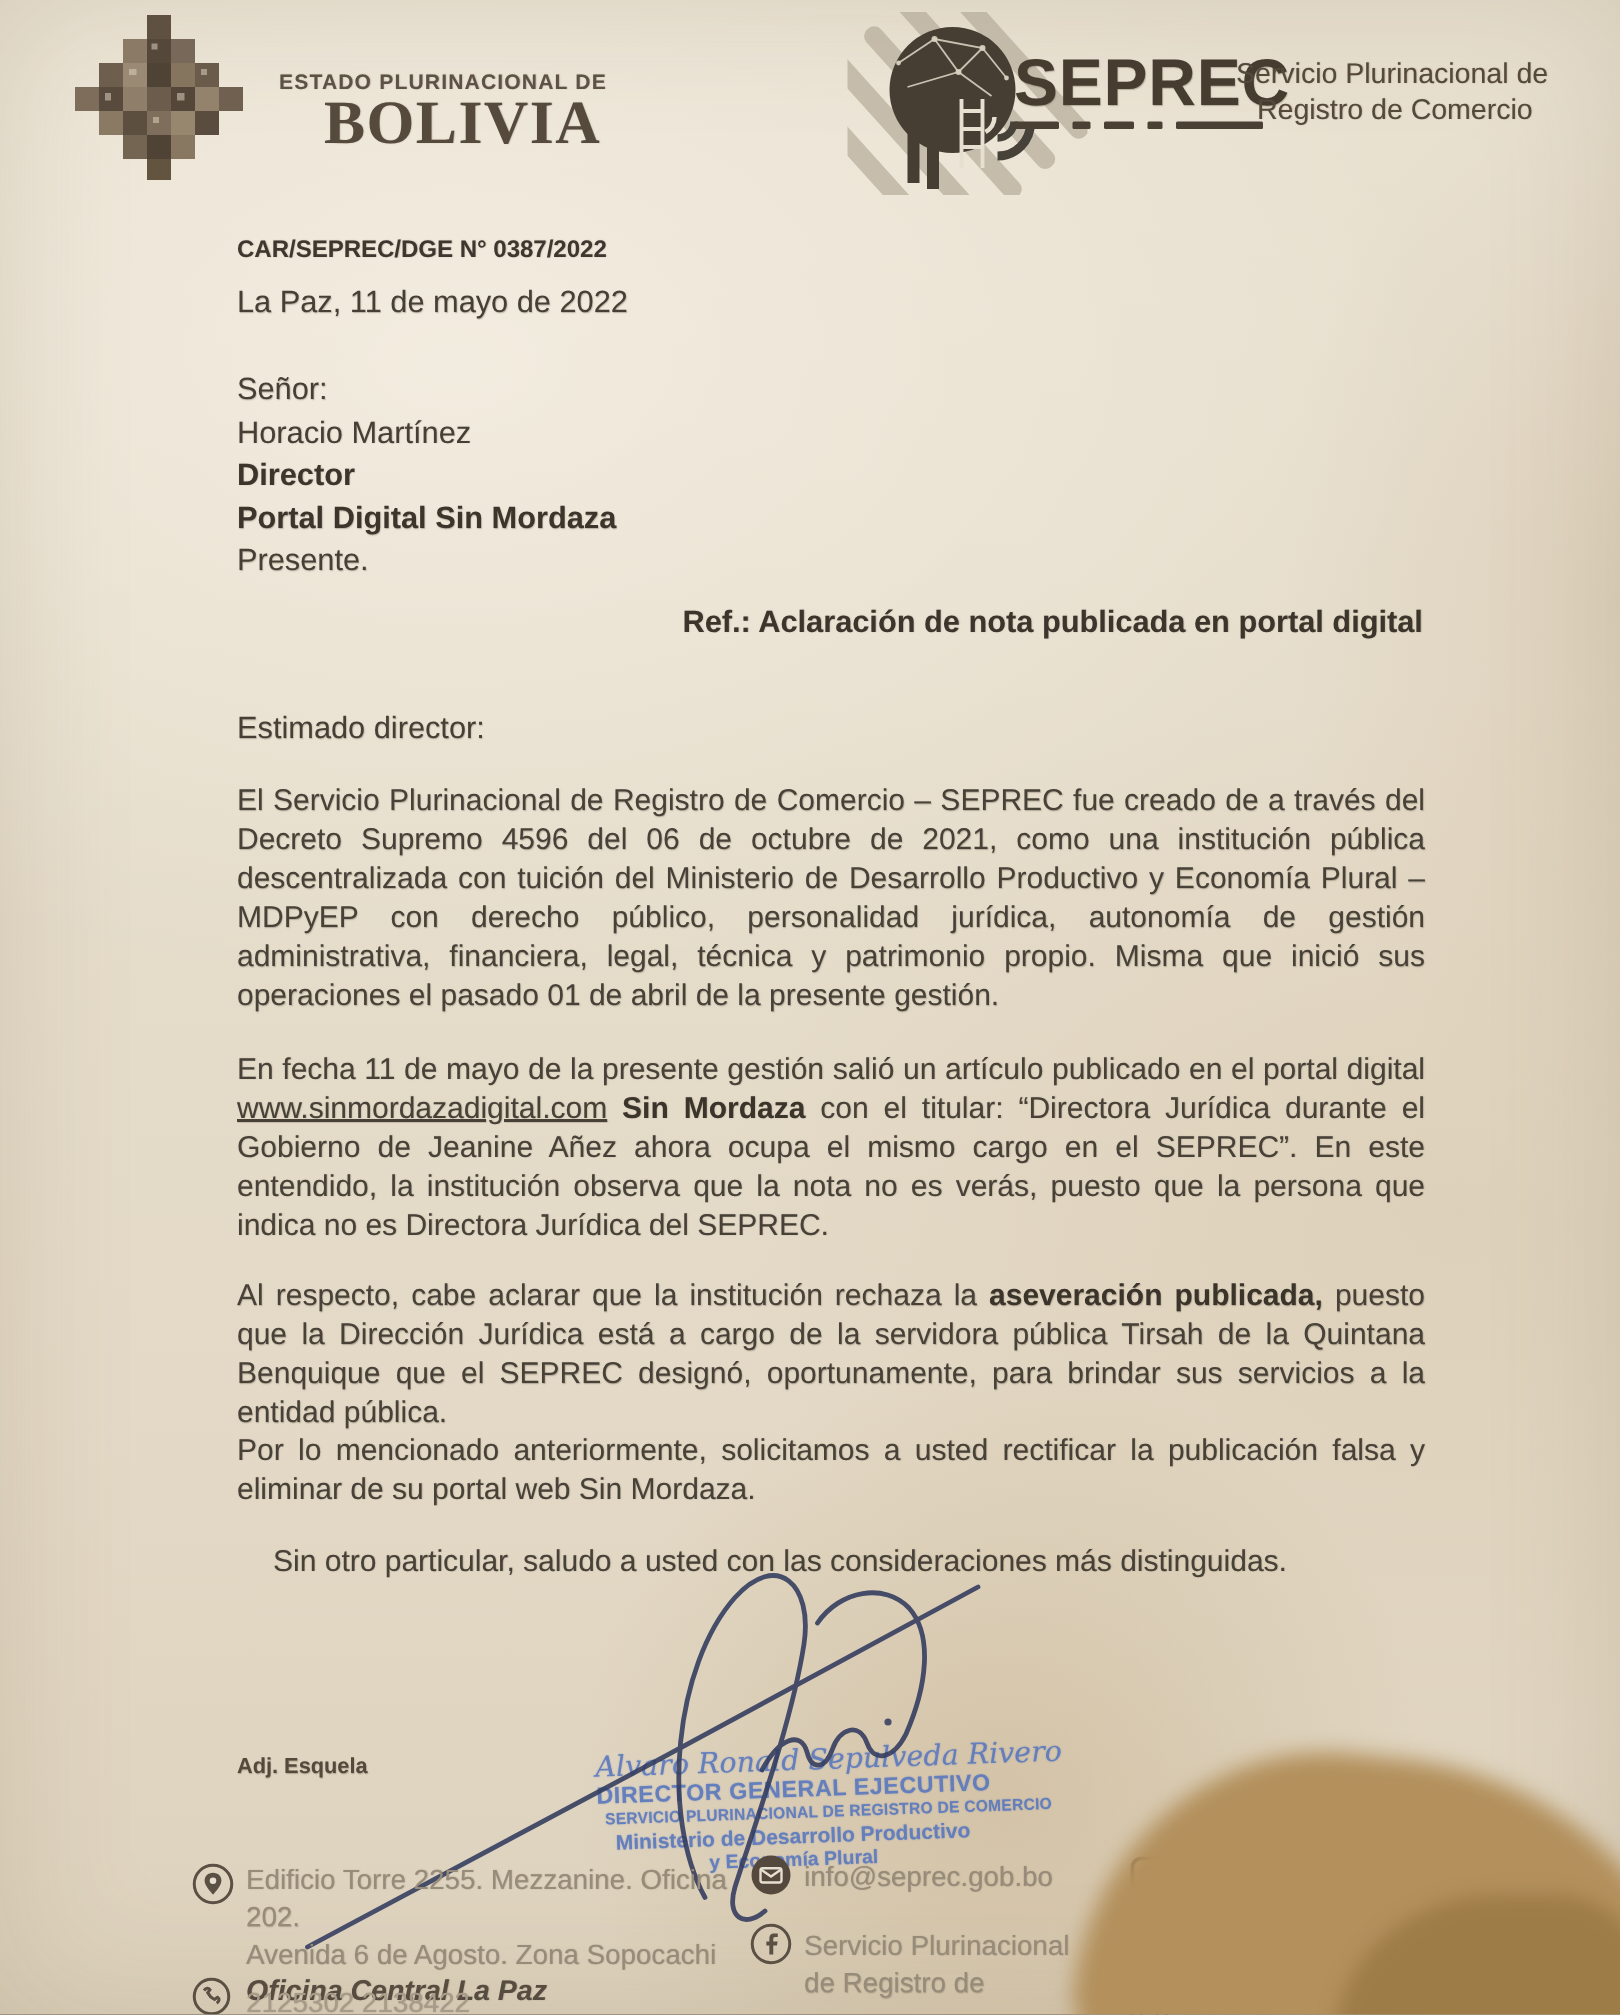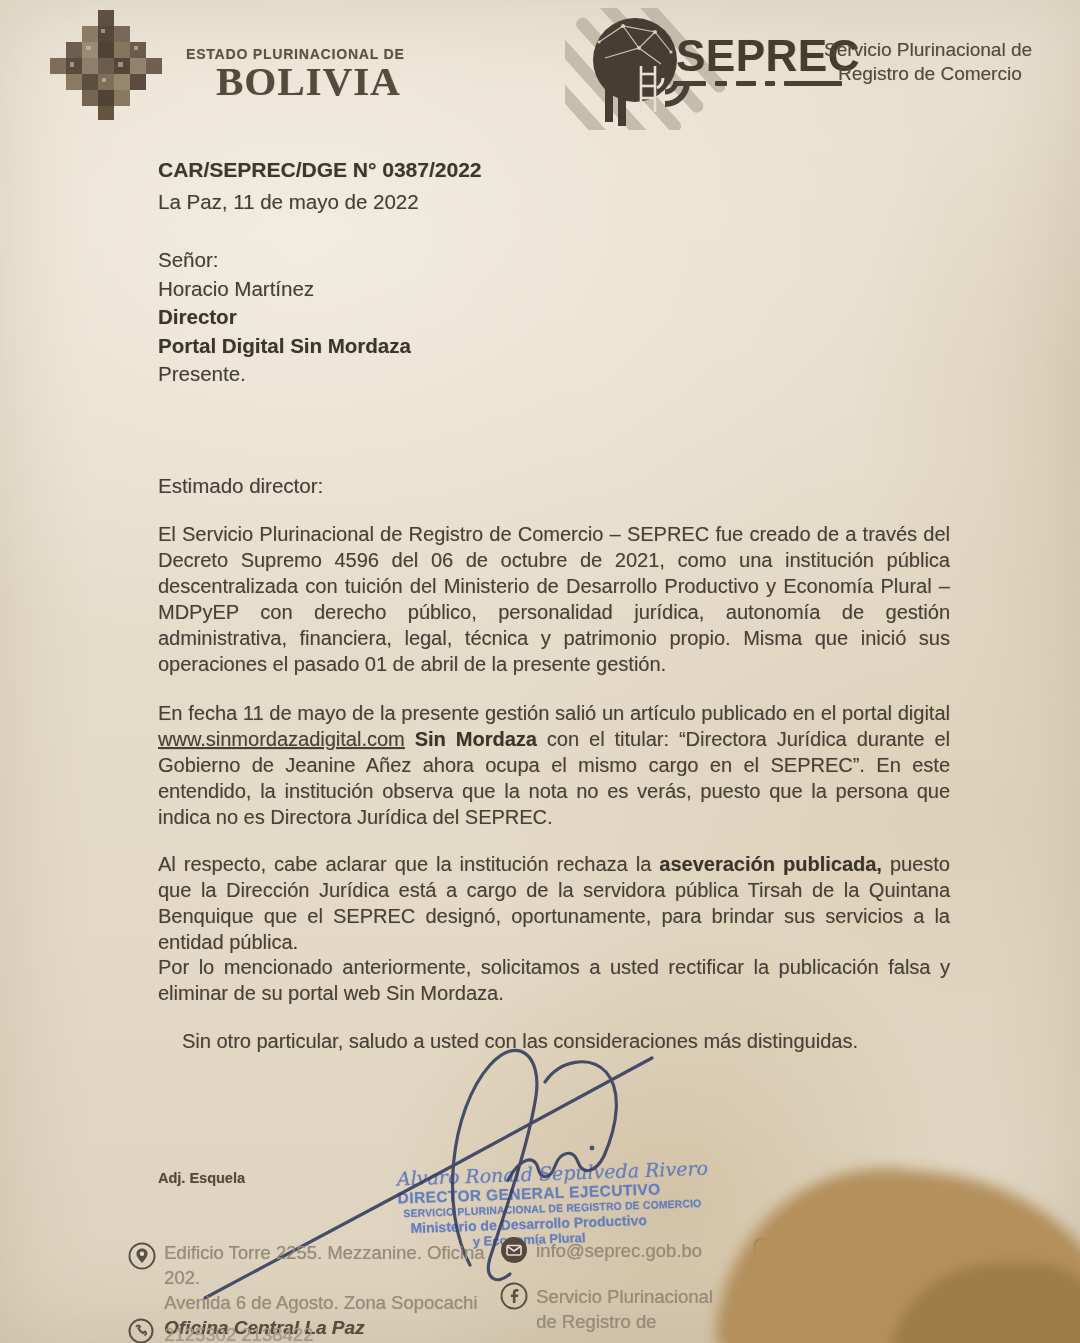--- a/index.html
+++ b/index.html
@@ -20,21 +20,21 @@
   
   .estado{font-size:14px;letter-spacing:.8px;color:#5d5245;font-weight:bold;padding-left:10px;}
   .bolivia-word{font-family:"Liberation Serif",serif;font-weight:bold;font-size:41px;line-height:38px;color:#564a3d;letter-spacing:1px;margin-left:40px;}
   .ministry{font-size:13px;line-height:17px;color:#5d5245;font-weight:bold;letter-spacing:.3px;}
   .seprec-word{font-size:44px;font-weight:bold;color:#463c30;letter-spacing:.5px;line-height:40px;}
   .seprec-dashes{display:flex;gap:9px;margin-top:5px;}
   .seprec-dashes i{display:block;height:5px;background:#4a4034;border-radius:1px;}
   .seprec-tagline{font-size:19px;line-height:24px;color:#55493c;}
 
   
-  .mono-label{font-weight:bold;font-size:21px;color:#3e372f;}
+  .mono-label{font-weight:bold;font-size:16px;color:#3e372f;}
   .plain{font-size:20.5px;color:#463f36;}
   .recipient div{font-size:20.5px;line-height:28.5px;color:#463f36;}
   .recipient .b{font-weight:bold;color:#3c352c;}
   .subject{font-weight:bold;font-size:20.5px;color:#3c352c;}
   .para{width:792px;text-align:justify;font-size:20px;line-height:26px;color:#484138;}
   .para .b{font-weight:bold;color:#3b342b;}
   .para .u{text-decoration:underline;}
   .adj{font-size:14.5px;color:#55493c;}
 
   
@@ -163,20 +163,21 @@
   <div class="abs plain scan-soft" style="left:158px;top:190px;">La Paz, 11 de mayo de 2022</div>
 
   <div class="abs recipient scan-soft" style="left:158px;top:246px;">
     <div>Señor:</div>
     <div>Horacio Martínez</div>
     <div class="b">Director</div>
     <div class="b">Portal Digital Sin Mordaza</div>
     <div>Presente.</div>
   </div>
 
+  <div class="abs subject scan-soft" style="left:455px;top:403px;">Ref.: Aclaración de nota publicada en portal digital</div>
 
   <div class="abs plain scan-soft" style="left:158px;top:474px;">Estimado director:</div>
 
   <div class="abs para scan-soft" style="left:158px;top:521px;"><span>El Servicio Plurinacional de Registro de Comercio – SEPREC fue creado de a través del Decreto Supremo 4596 del 06 de octubre de 2021, como una institución pública descentralizada con tuición del Ministerio de Desarrollo Productivo y Economía Plural – MDPyEP con derecho público, personalidad jurídica, autonomía de gestión administrativa, financiera, legal, técnica y patrimonio propio. Misma que inició sus operaciones el pasado 01 de abril de la presente gestión.</span></div>
   <div class="abs para scan-soft" style="left:158px;top:700px;"><span>En fecha 11 de mayo de la presente gestión salió un artículo publicado en el portal digital </span><span class="u">www.sinmordazadigital.com</span><span> </span><span class="b">Sin Mordaza</span><span> con el titular: “Directora Jurídica durante el Gobierno de Jeanine Añez ahora ocupa el mismo cargo en el SEPREC”. En este entendido, la institución observa que la nota no es verás, puesto que la persona que indica no es Directora Jurídica del SEPREC.</span></div>
   <div class="abs para scan-soft" style="left:158px;top:851px;"><span>Al respecto, cabe aclarar que la institución rechaza la </span><span class="b">aseveración publicada,</span><span> puesto que la Dirección Jurídica está a cargo de la servidora pública Tirsah de la Quintana Benquique que el SEPREC designó, oportunamente, para brindar sus servicios a la entidad pública.</span></div>
   <div class="abs para scan-soft" style="left:158px;top:954px;"><span>Por lo mencionado anteriormente, solicitamos a usted rectificar la publicación falsa y eliminar de su portal web Sin Mordaza.</span></div>
   <div class="abs para scan-soft" style="left:158px;top:1028px;margin-left:24px;"><span>Sin otro particular, saludo a usted con las consideraciones más distinguidas.</span></div>
 
   <div class="abs adj scan-soft" style="left:158px;top:1170px;font-weight:bold;">Adj. Esquela</div>

